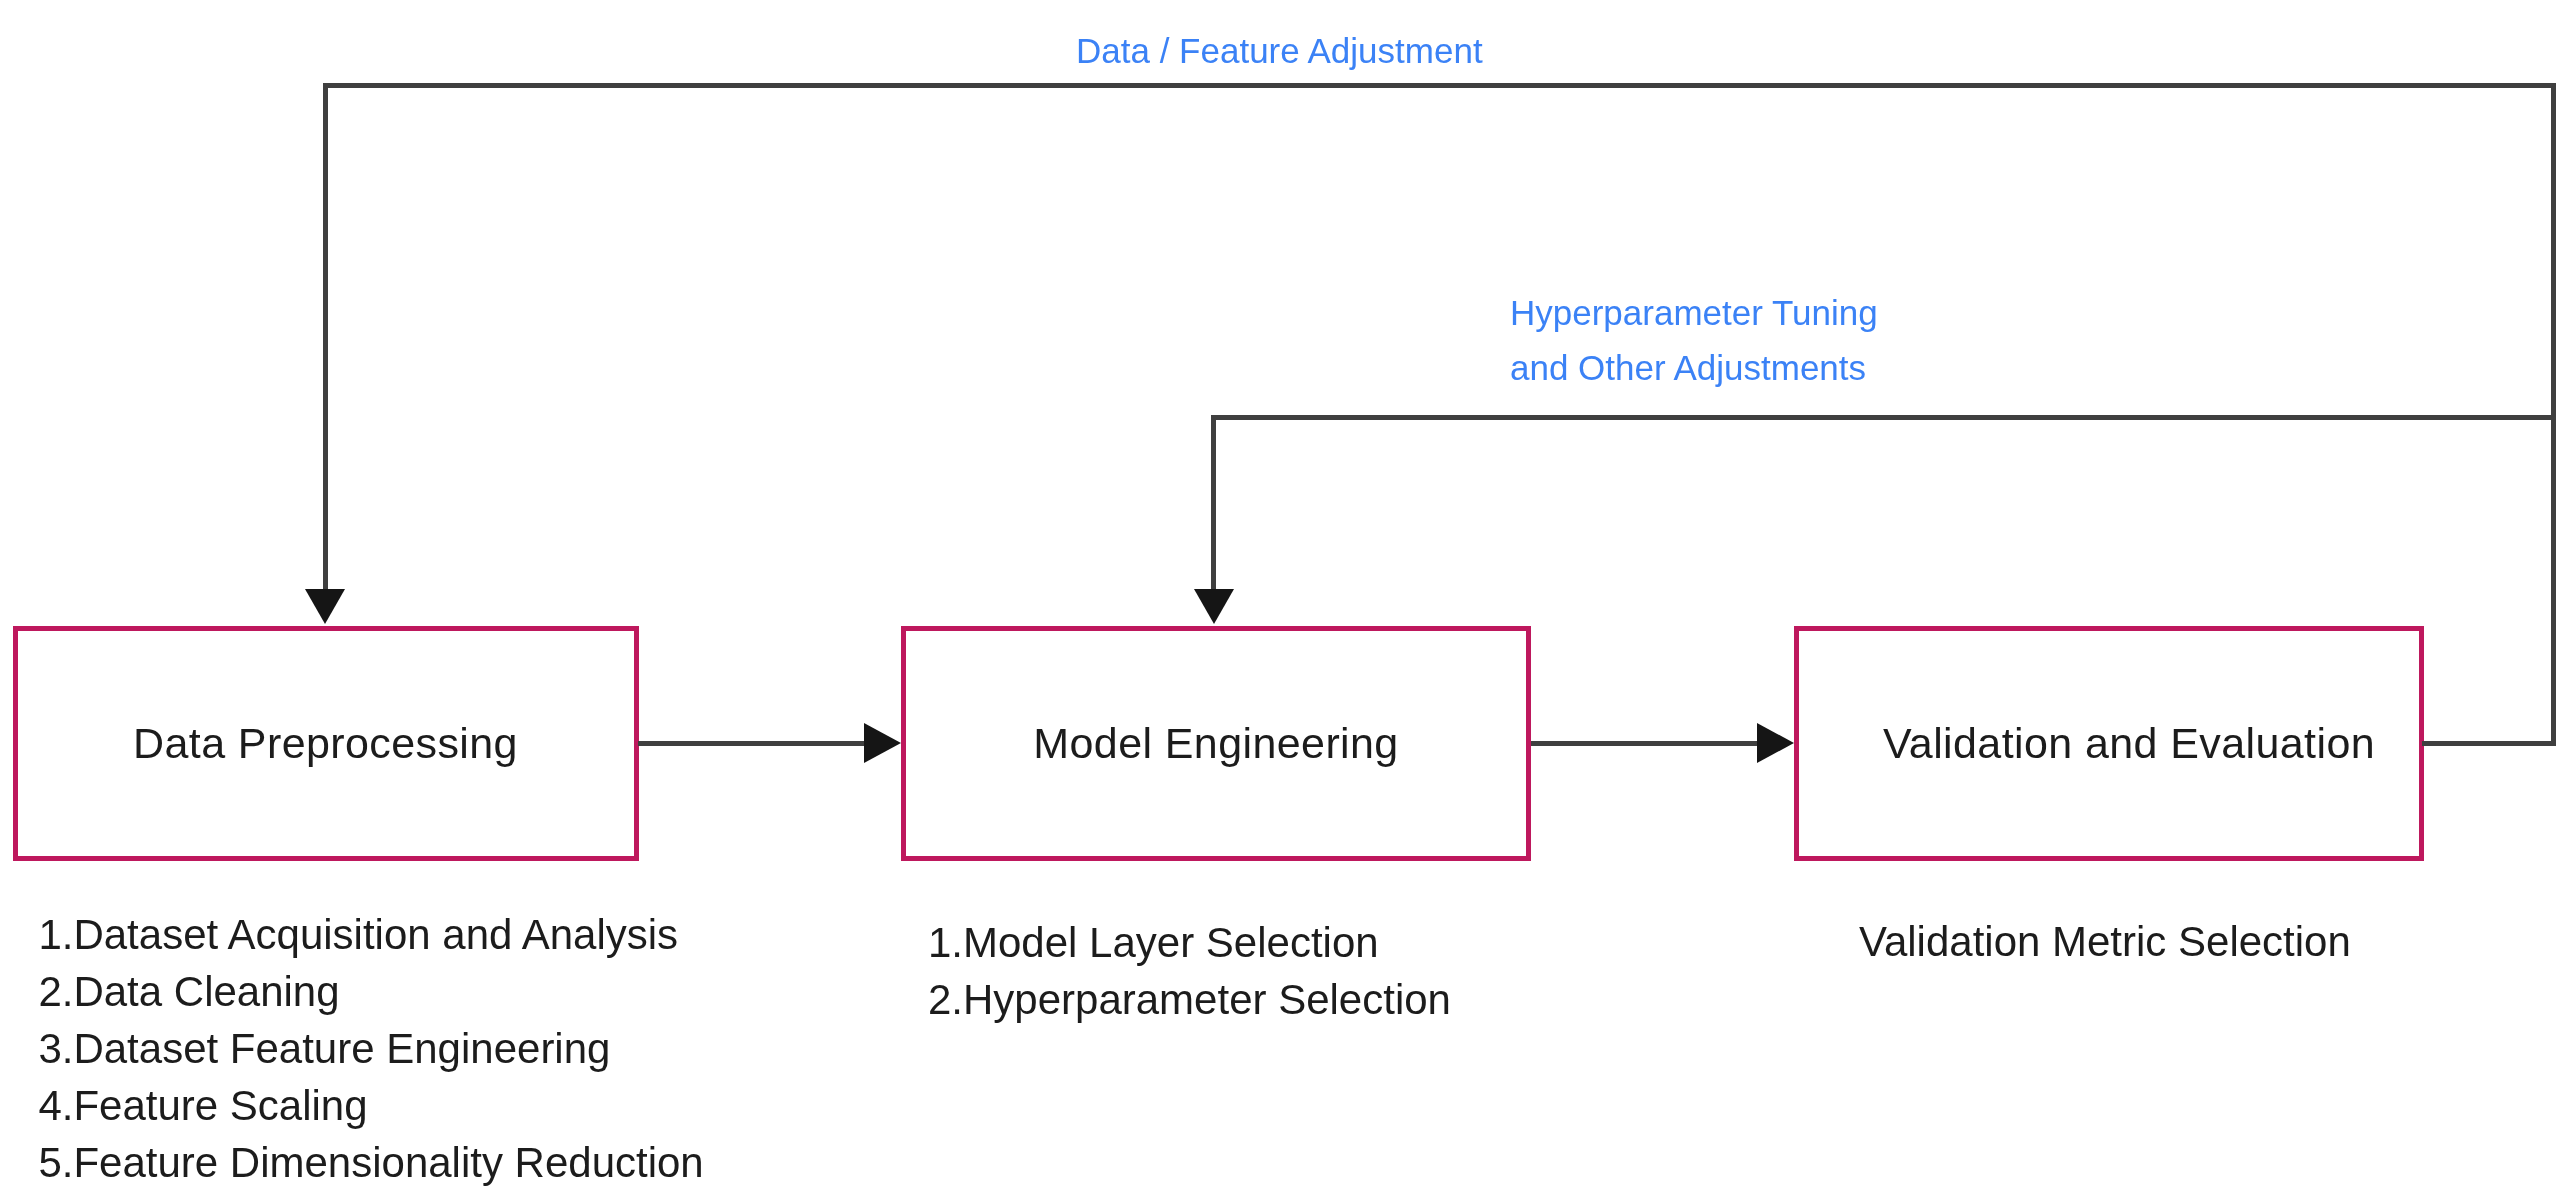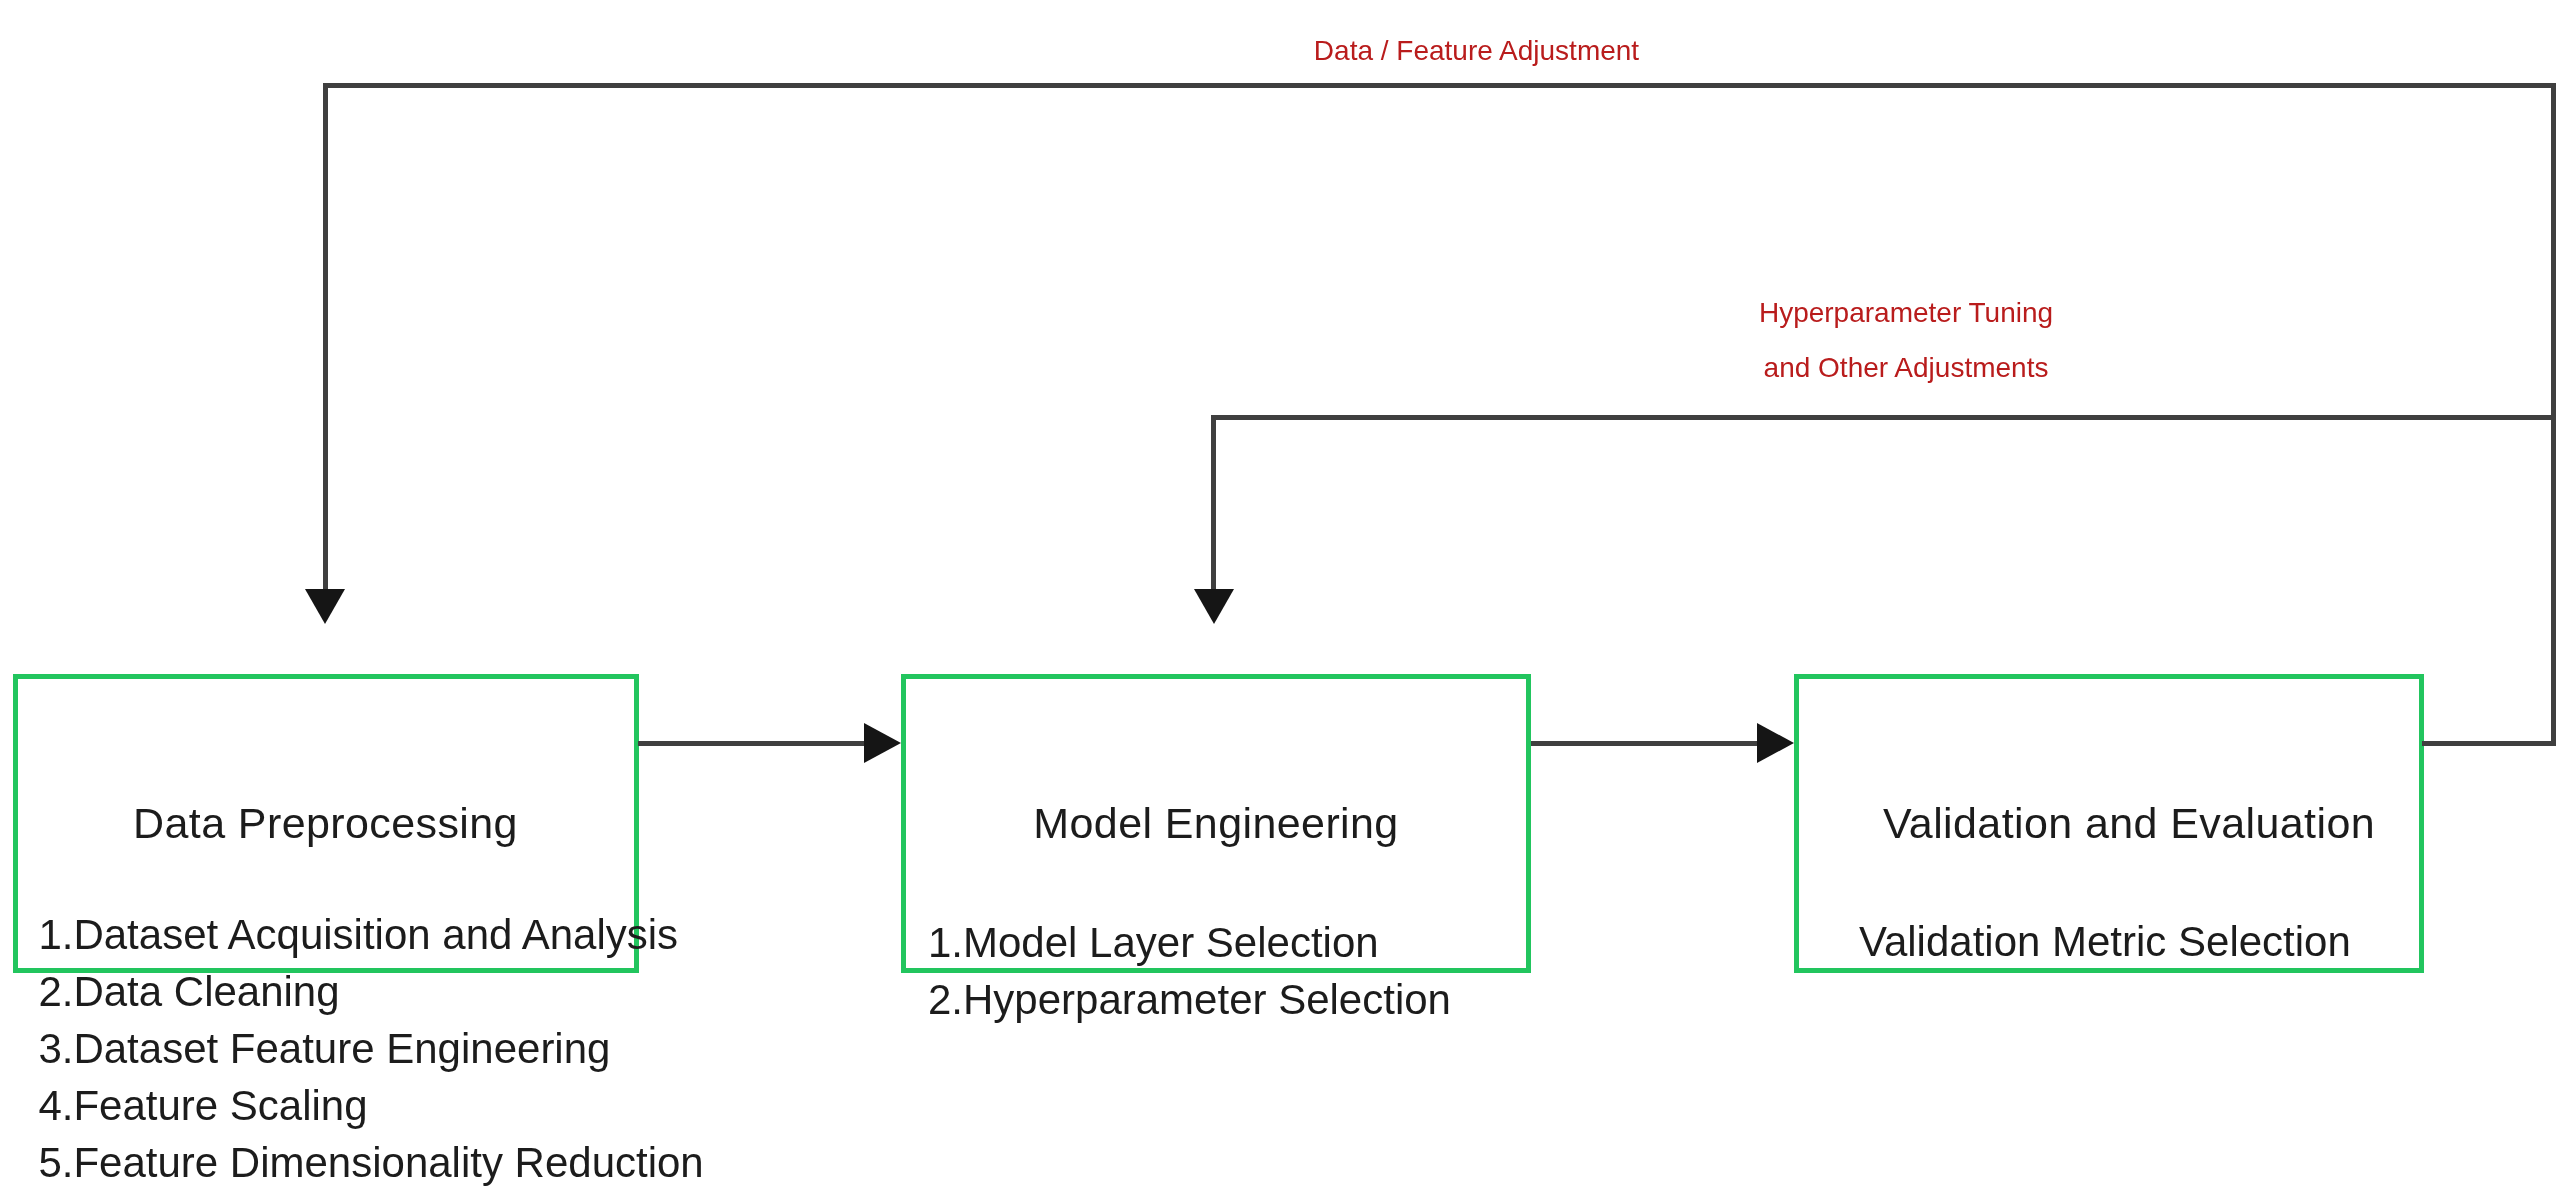--- a/index.html
+++ b/index.html
@@ -32,41 +32,40 @@
     position: absolute; width: 0; height: 0;
     border-top: 20px solid transparent;
     border-bottom: 20px solid transparent;
     border-left: 37px solid #151515;
   }
 
   
   .node {
     position: absolute;
     top: 626px;
-    height: 299px;
+    height: 235px;
     box-sizing: border-box;
-    border: 5px solid #22c55e;
+    border: 5px solid #be185d;
     background: #ffffff;
     display: flex;
     align-items: center;
     justify-content: center;
     font-size: 43px;
     letter-spacing: 0.4px;
     color: #1c1c1c;
     text-align: center;
-    margin-top: 48px;
   }
 
   
   .loop-label {
     position: absolute;
-    font-size: 28px;
+    font-size: 35px;
     line-height: 55px;
-    text-align: center;
-    color: #b91c1c;
+    text-align: left;
+    color: #3b82f6;
     white-space: nowrap;
   }
 
   
   .notes {
     position: absolute;
     font-size: 42px;
     line-height: 57px;
     color: #1c1c1c;
     white-space: nowrap;

